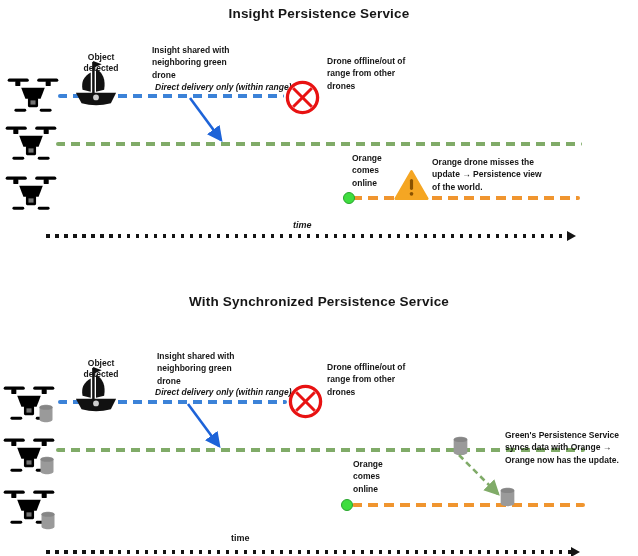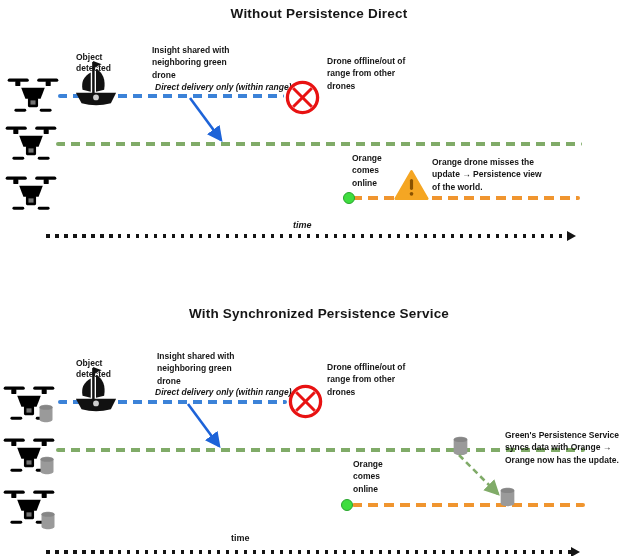--- a/index.html
+++ b/index.html
@@ -8,21 +8,21 @@
     font-family:"Liberation Sans",sans-serif;color:#161616;overflow:hidden;
   }
   .abs{position:absolute;}
   .title{
     left:0;right:0;text-align:center;
     font-size:13.5px;font-weight:700;letter-spacing:.2px;
   }
   .lbl{
     font-size:8.5px;font-weight:700;line-height:1.45;white-space:pre-line;
   }
-  .lbl-c{text-align:left;}
+  .lbl-c{text-align:center;}
   .note-italic{font-size:8.5px;font-weight:700;font-style:italic;white-space:nowrap;}
   .dash{height:4px;border-radius:2px;}
   .dash-blue{background:repeating-linear-gradient(90deg,#3b82d8 0 9px,transparent 9px 15px);}
   .dash-green{background:repeating-linear-gradient(90deg,#80ab68 0 9px,transparent 9px 15px);}
   .dash-orange{background:repeating-linear-gradient(90deg,#f0952f 0 10px,transparent 10px 16px);}
   .timeline{height:3.5px;background:repeating-linear-gradient(90deg,#141414 0 3.5px,transparent 3.5px 9px);}
   .tl-arrow{
     width:0;height:0;border-left:9px solid #141414;
     border-top:5px solid transparent;border-bottom:5px solid transparent;
   }
@@ -75,21 +75,21 @@
       <path d="M0,0 L6,3 L0,6 Z" fill="#1d63d8"></path>
     </marker>
     <marker id="arrG" markerWidth="8" markerHeight="8" refX="5" refY="3" orient="auto">
       <path d="M0,0 L6,3 L0,6 Z" fill="#80ab68"></path>
     </marker>
   </defs>
 </svg>
 
 <div id="canvas">
 
-  <div class="abs title" style="top:6px;">Without Persistence Direct</div>
+  <div class="abs title" style="top:6px;">Insight Persistence Service</div>
 
   <div class="abs dash dash-blue" style="left:58px;top:94px;width:226px;"></div>
   <div class="abs dash dash-green" style="left:56px;top:142px;width:526px;"></div>
   <div class="abs dash dash-orange" style="left:352px;top:196px;width:228px;"></div>
 
   <div class="abs drone-blue" style="left:6px;top:74px;">
     <svg width="54" height="46" viewBox="0 0 64 54">
         <use href="#drone"></use>
       </svg>
   </div>
@@ -143,21 +143,21 @@
     </svg>
   </div>
   <div class="abs lbl" style="left:432px;top:156px;">Orange drone misses the
 update → Persistence view
 of the world.</div>
 
   <div class="abs time-lbl time-italic" style="left:293px;top:220px;">time</div>
   <div class="abs timeline" style="left:46px;top:234px;width:522px;"></div>
   <div class="abs tl-arrow" style="left:567px;top:231px;"></div>
 
-  <div class="abs title" style="top:306px;">With Synchronized Persistence Service</div>
+  <div class="abs title" style="top:294px;">With Synchronized Persistence Service</div>
 
   <div class="abs dash dash-blue" style="left:58px;top:400px;width:229px;"></div>
   <div class="abs dash dash-green" style="left:56px;top:448px;width:529px;"></div>
   <div class="abs dash dash-orange" style="left:352px;top:503px;width:233px;"></div>
 
   <div class="abs drone-blue" style="left:2px;top:382px;">
     <svg width="54" height="46" viewBox="0 0 64 54">
         <use href="#drone"></use>
       </svg>
   </div>

